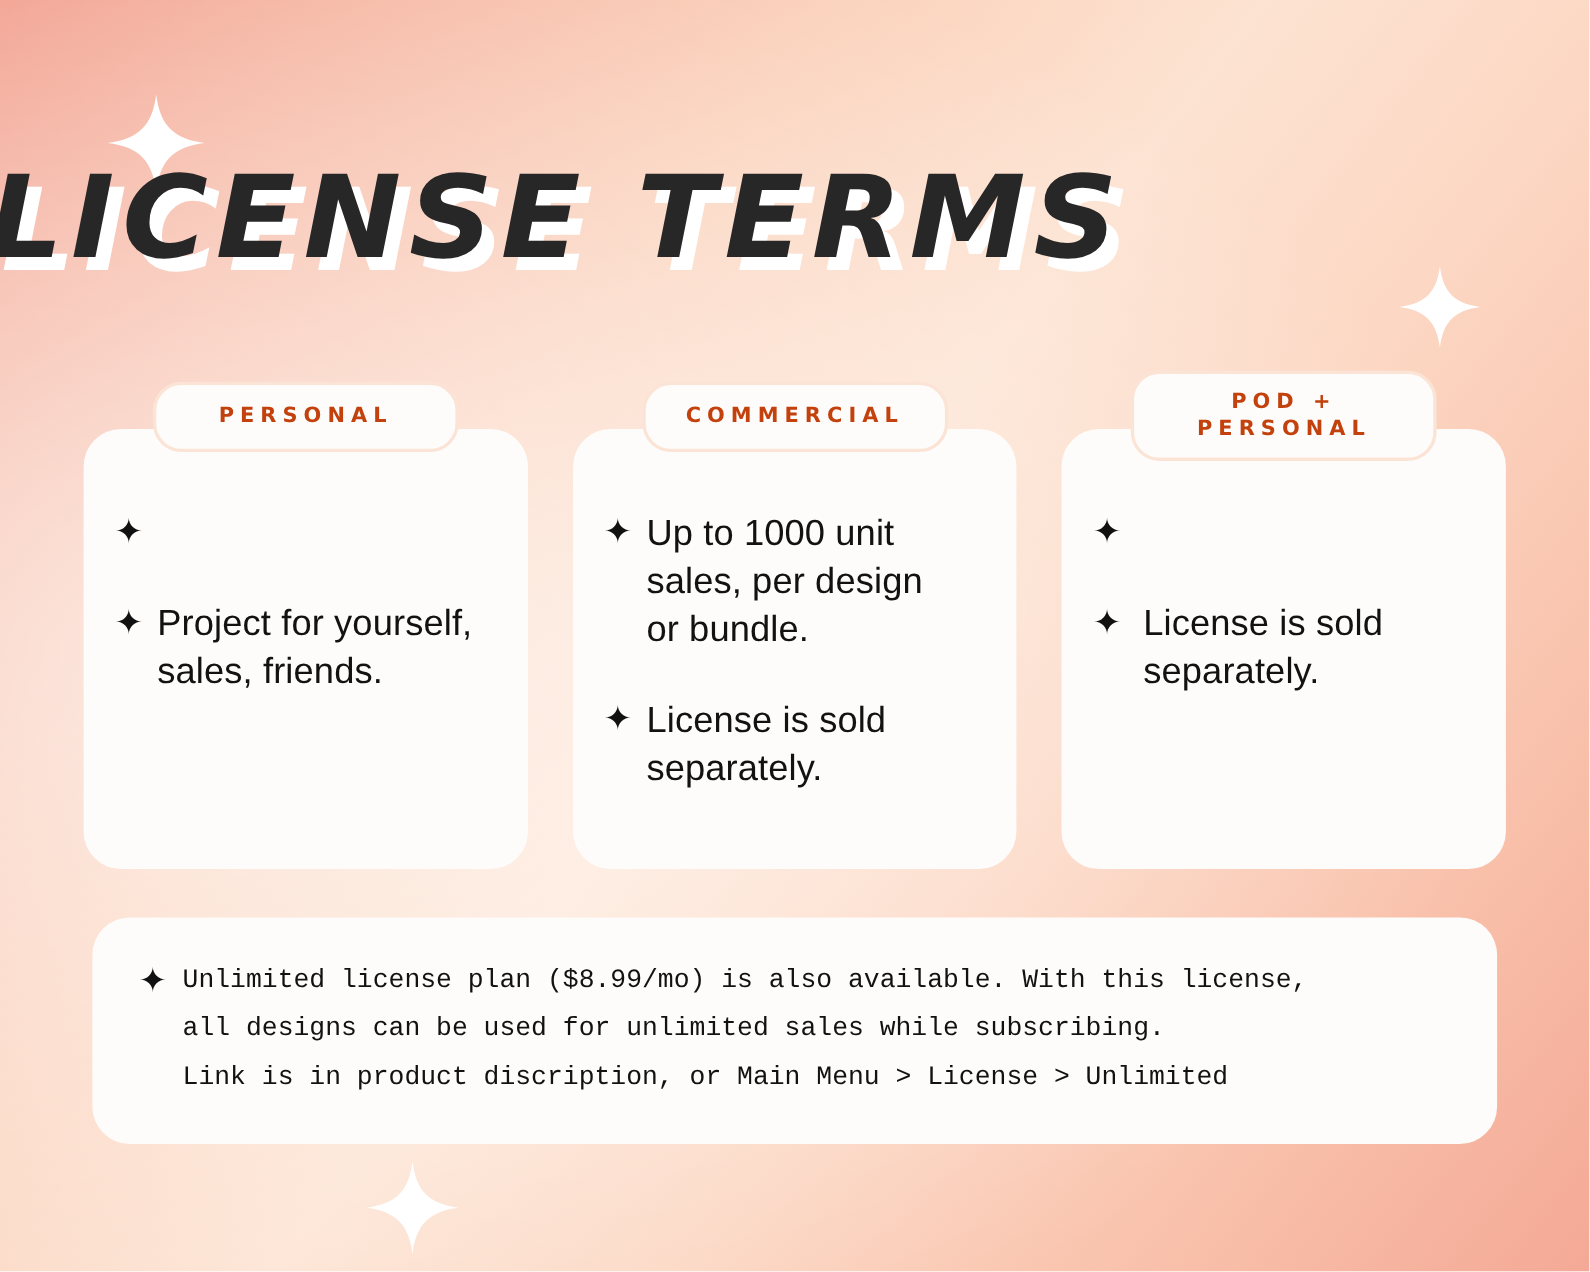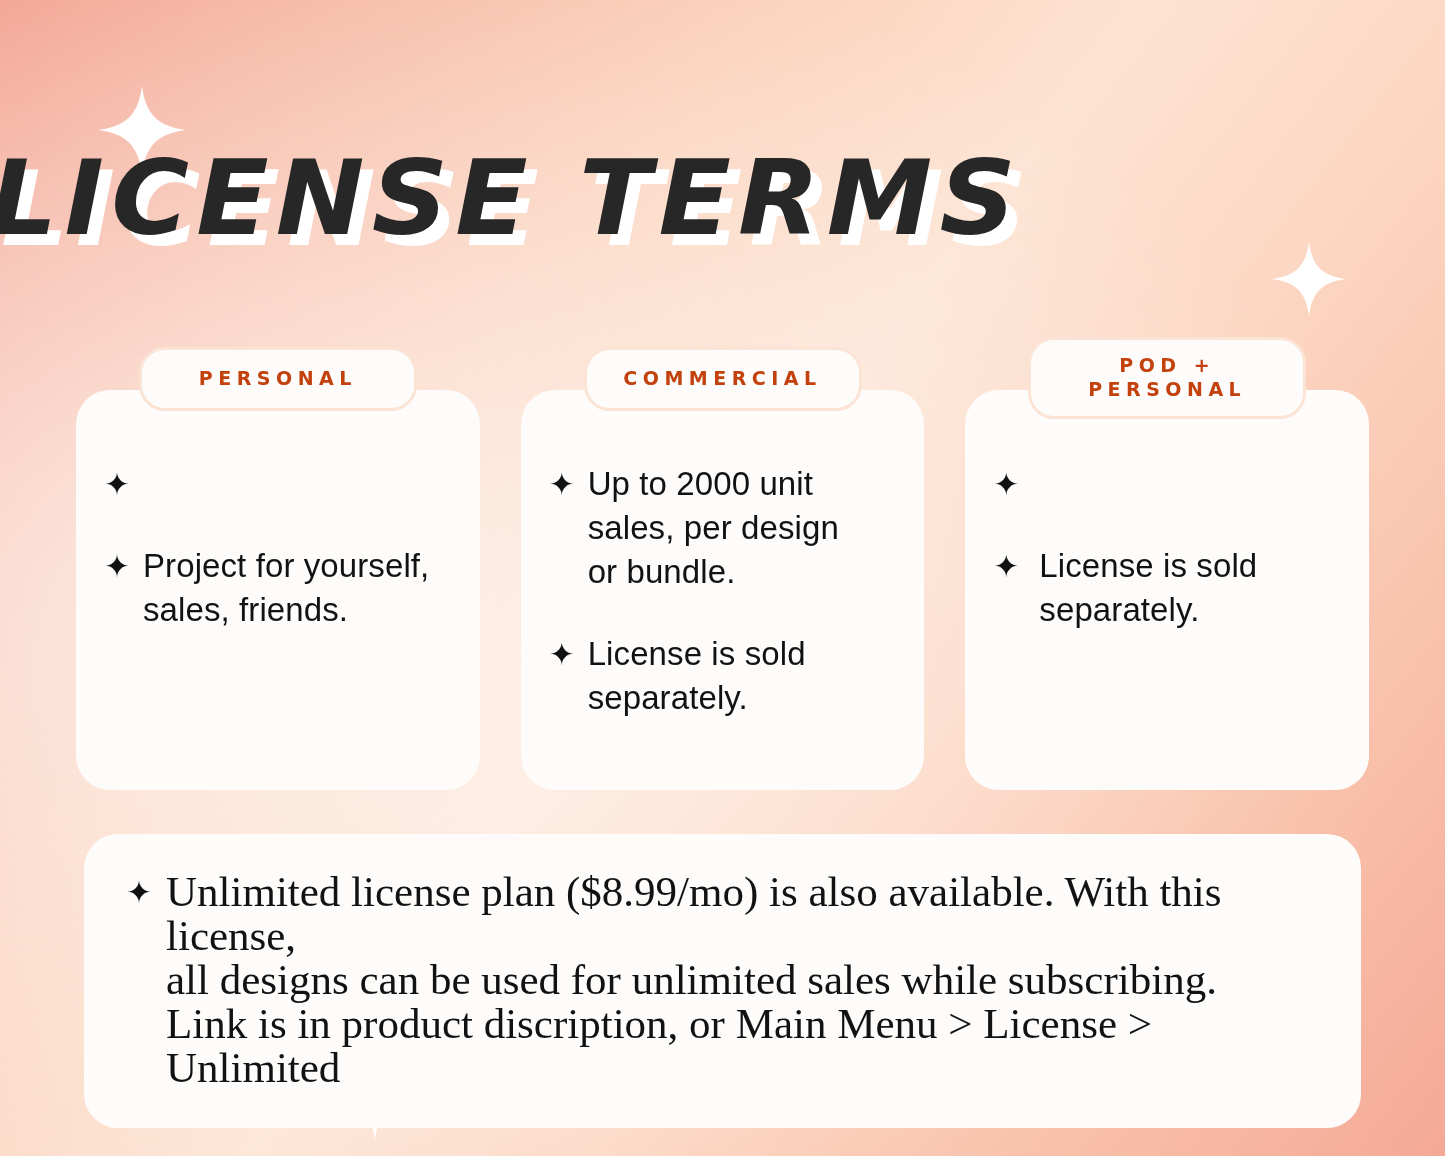--- a/index.html
+++ b/index.html
@@ -138,23 +138,23 @@
     gap:14px;
   }
   #footer-star {
     flex:0 0 auto;
     font-family:"DejaVu Sans", sans-serif;
     font-size:31px;
     line-height:44px;
     color:#111;
   }
   #footer-text {
-    font-family:Liberation Serif, serif;
+    font-family:Liberation Mono, monospace;
     font-weight:400;
-    font-size:43px;
+    font-size:24px;
     line-height:44px;
     color:#121212;
     white-space:pre-line;
   }
 </style>
 </head>
 <body>
 
 <div id="poster">
 
@@ -199,21 +199,21 @@
     </div>
 
     <div class="card">
       <div class="card-tab">
         <div class="card-tab-label">COMMERCIAL</div>
       </div>
       <div class="card-body">
         <ul class="bullet-list">
           <li class="bullet">
             <span class="bullet-star">✦</span>
-            <span class="bullet-text">Up to 2000 unit
+            <span class="bullet-text">Up to 1000 unit
 sales, per design
 or bundle.</span>
           </li>
           <li class="bullet">
             <span class="bullet-star">✦</span>
             <span class="bullet-text">License is sold
 separately.</span>
           </li>
         </ul>
       </div>

